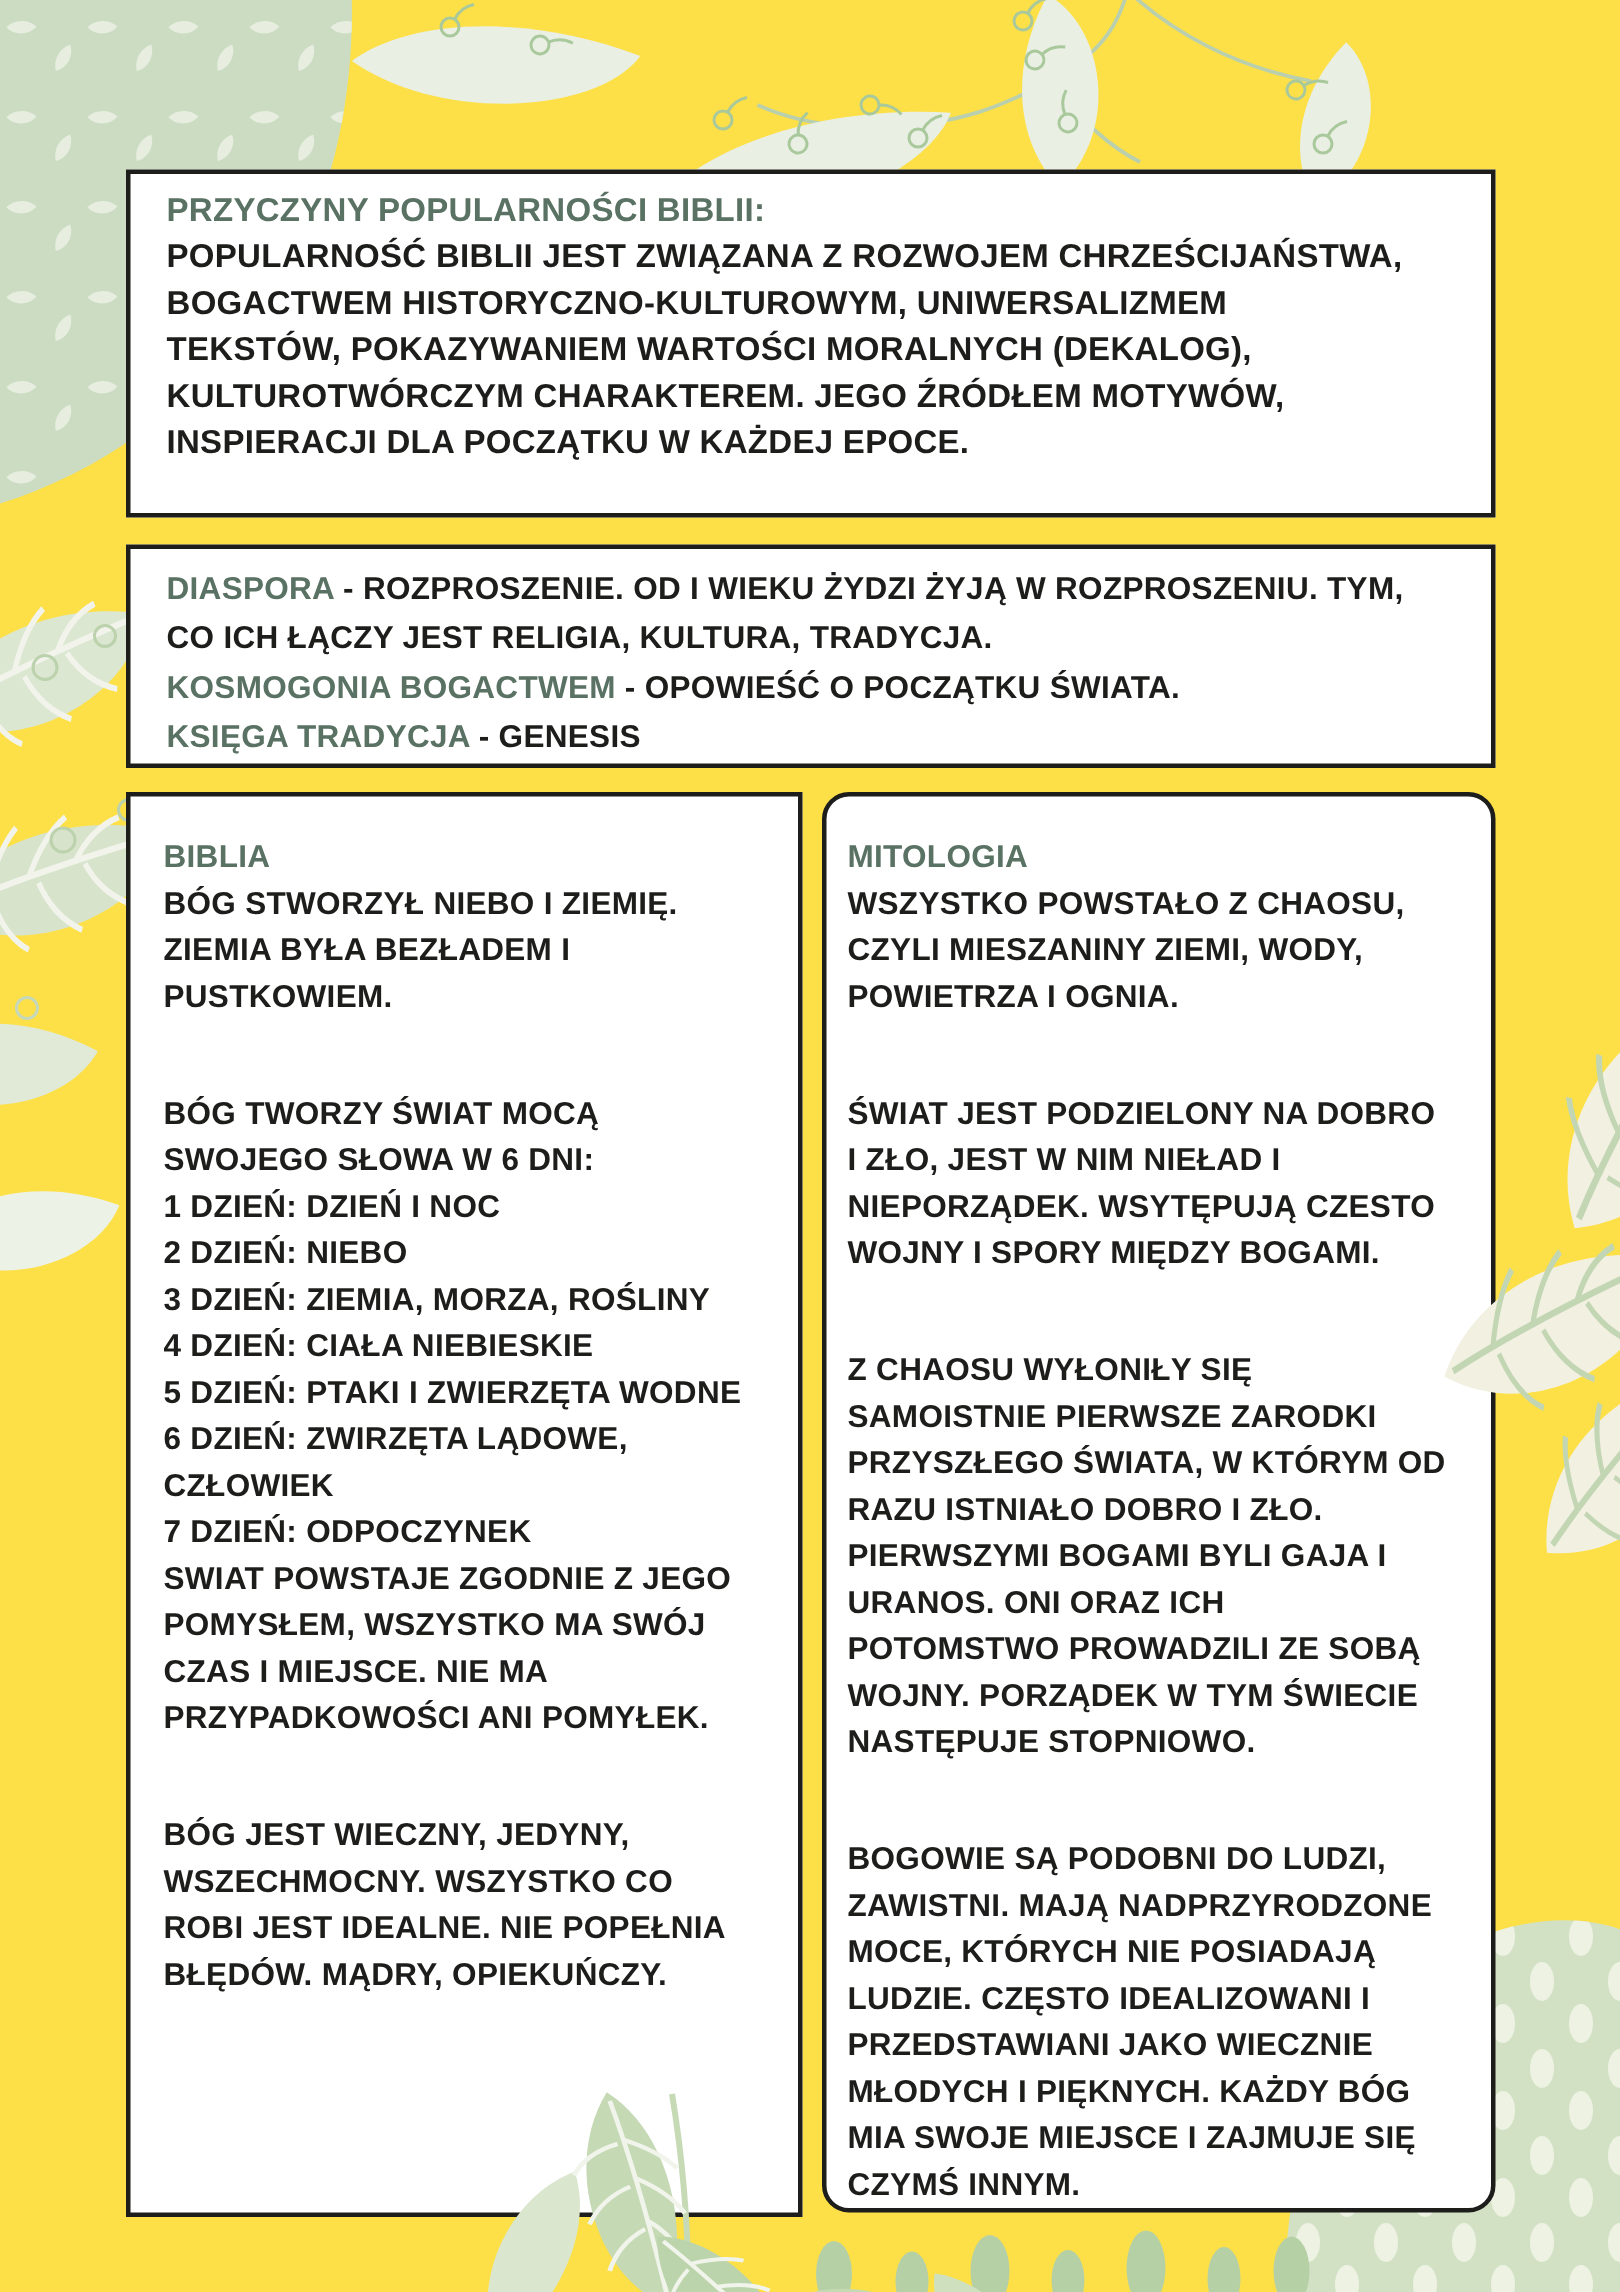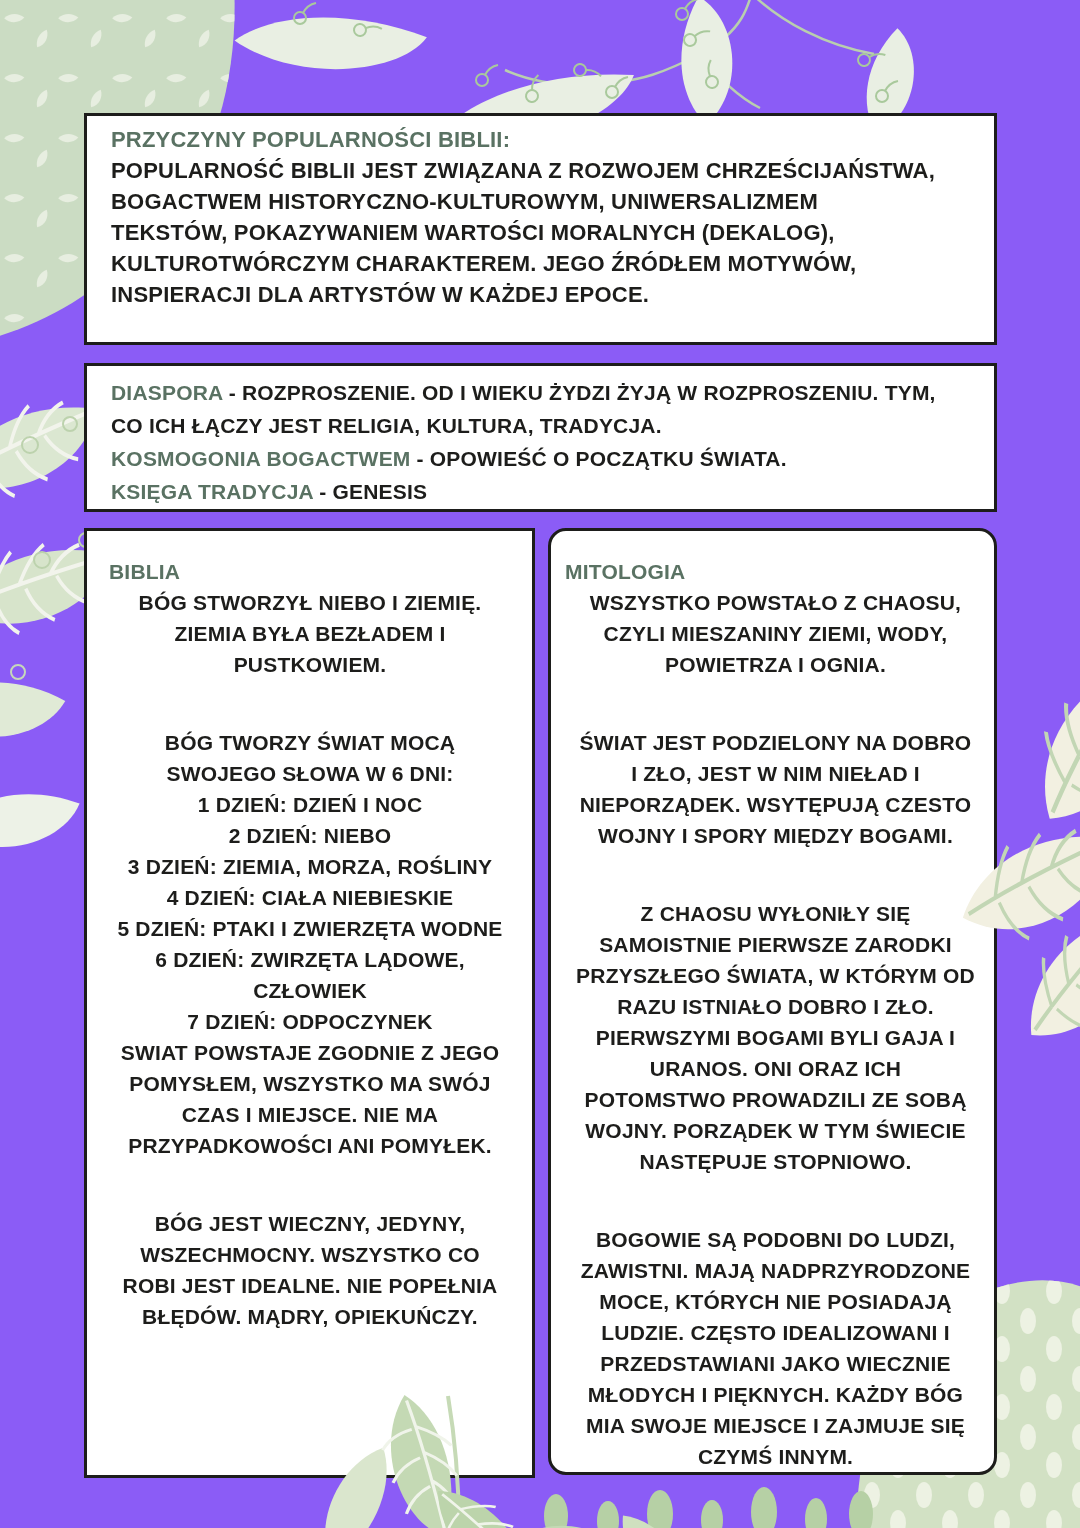--- a/index.html
+++ b/index.html
@@ -1,31 +1,31 @@
 <!DOCTYPE html>
 <html><head>
 <meta charset="utf-8">
 <style>
   html,body{margin:0;padding:0;background:#ffffff;}
-  .canvas{position:relative;width:1080px;height:1528px;background:#8b5cf6;overflow:hidden;
+  .canvas{position:relative;width:1080px;height:1528px;background:#fde047;overflow:hidden;
           font-family:"Liberation Sans",sans-serif;}
   svg.decor{position:absolute;left:0;top:0;width:1080px;height:1528px;pointer-events:none;}
   svg.under{z-index:0;}
   svg.over{z-index:5;}
   .box{position:absolute;box-sizing:border-box;border:3px solid #1d1d1b;background:#ffffff;z-index:2;}
   .box-popularity{left:84px;top:113px;width:913px;height:232px;padding:8px 24px 0 24px;}
   .box-definitions{left:84px;top:363px;width:913px;height:149px;padding:10px 8px 0 24px;}
   .box-biblia{left:84px;top:528px;width:451px;height:950px;padding:25px 21px 0 22px;overflow:visible;}
   .box-mitologia{left:548px;top:528px;width:449px;height:947px;padding:25px 8px 0 14px;border-radius:18px;}
   .txt{font-weight:700;color:#1d1d1b;letter-spacing:.2px;white-space:pre-line;}
   .t22{font-size:22px;line-height:31px;}
   .t21{font-size:21px;line-height:31px;}
   .tdef{font-size:21px;line-height:33px;}
   .green{color:#5a7263;}
-  .col p{margin:47px 0 0;text-align:center;}
+  .col p{margin:47px 0 0;}
   .col p:first-of-type{margin-top:0;}
   .defline{white-space:pre-line;}
 </style>
 </head>
 <body>
 
 <div class="canvas">
 
   <svg class="decor under" viewBox="0 0 1080 1528" aria-hidden="true">
     <defs>
@@ -104,21 +104,21 @@
       <ellipse cx="861" cy="1514" rx="12" ry="23"></ellipse>
     </g>
   </svg>
 
   <section class="box box-popularity">
     <div class="txt t22 green">PRZYCZYNY POPULARNOŚCI BIBLII:</div>
     <div class="txt t22">POPULARNOŚĆ BIBLII JEST ZWIĄZANA Z ROZWOJEM CHRZEŚCIJAŃSTWA,
 BOGACTWEM HISTORYCZNO-KULTUROWYM, UNIWERSALIZMEM
 TEKSTÓW, POKAZYWANIEM WARTOŚCI MORALNYCH (DEKALOG),
 KULTUROTWÓRCZYM CHARAKTEREM. JEGO ŹRÓDŁEM MOTYWÓW,
-INSPIERACJI DLA ARTYSTÓW W KAŻDEJ EPOCE.</div>
+INSPIERACJI DLA POCZĄTKU W KAŻDEJ EPOCE.</div>
   </section>
 
   <section class="box box-definitions">
     <div class="txt tdef defline"><span class="green">DIASPORA</span><span> - ROZPROSZENIE. OD I WIEKU ŻYDZI ŻYJĄ W ROZPROSZENIU. TYM,</span></div>
     <div class="txt tdef defline"><span>CO ICH ŁĄCZY JEST RELIGIA, KULTURA, TRADYCJA.</span></div>
     <div class="txt tdef defline"><span class="green">KOSMOGONIA BOGACTWEM</span><span> - OPOWIEŚĆ O POCZĄTKU ŚWIATA.</span></div>
     <div class="txt tdef defline"><span class="green">KSIĘGA TRADYCJA</span><span> - GENESIS</span></div>
   </section>
 
   <section class="box box-biblia col">

